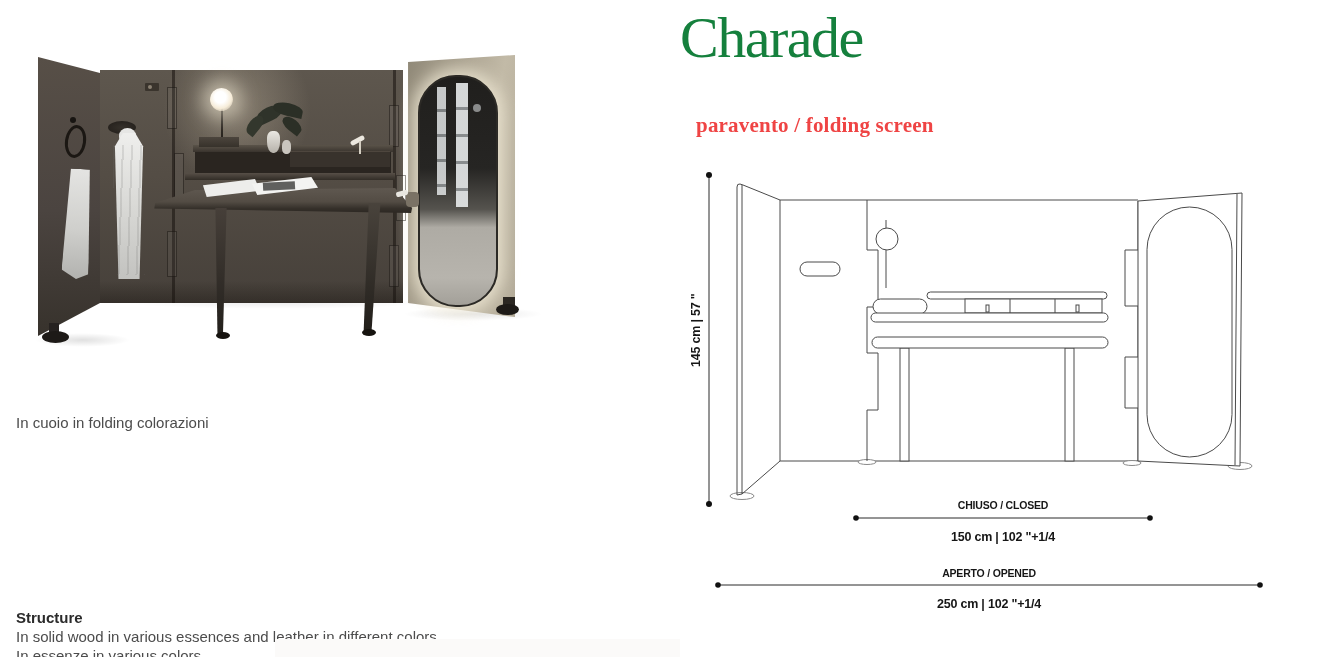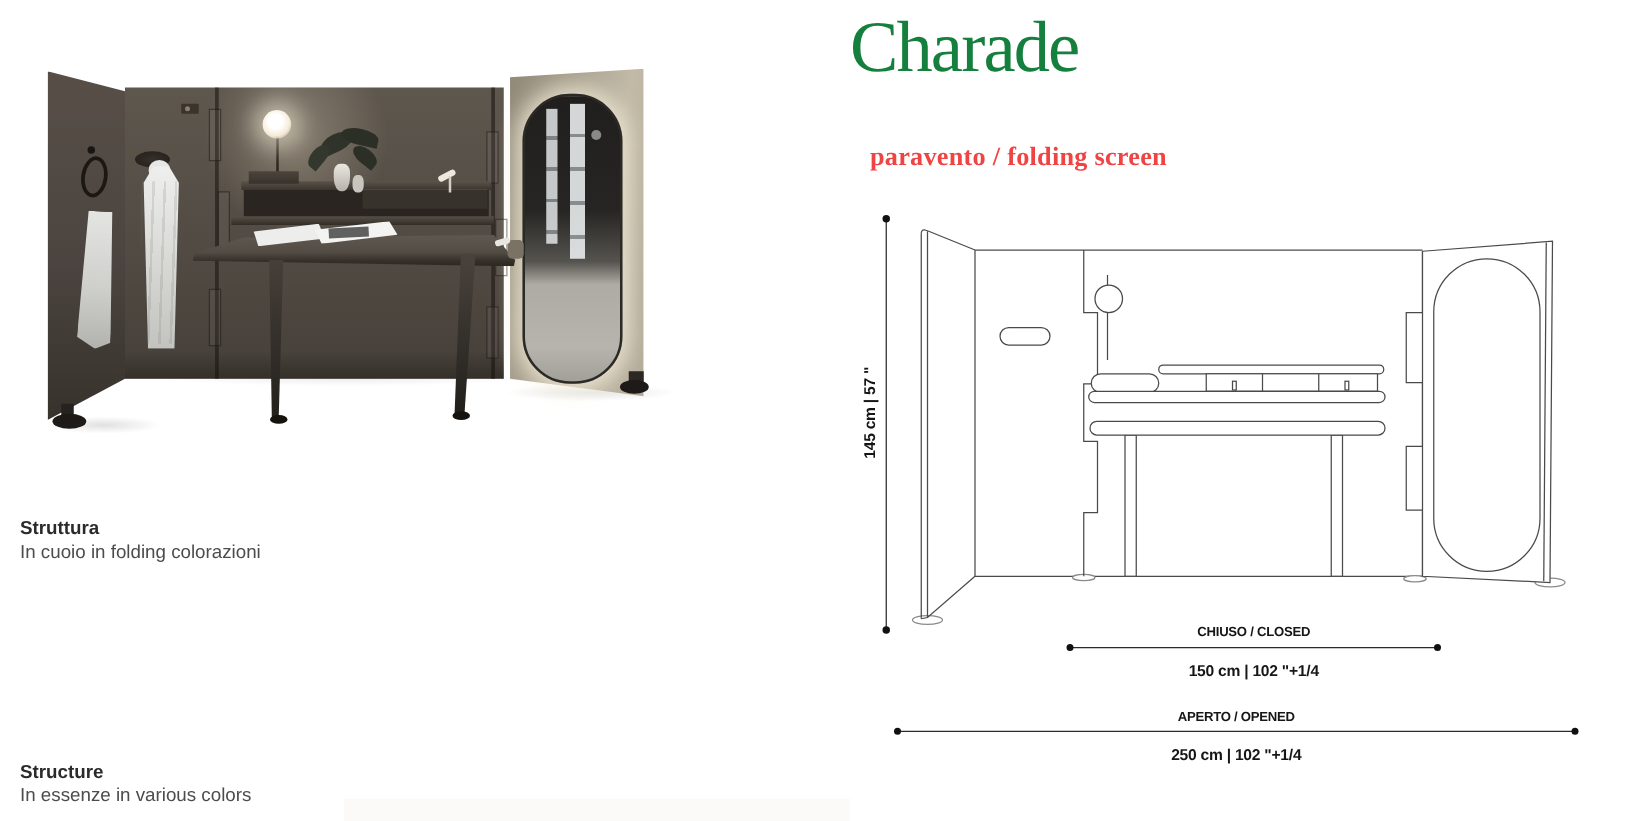--- a/index.html
+++ b/index.html
@@ -134,26 +134,26 @@
          clip-path:polygon(15% 0,85% 0,62% 100%,28% 100%);
          background:linear-gradient(180deg,#463f39 0%,#23201c 100%);"></div>
     <div style="left:322px;top:158px;width:26px;height:132px;
          clip-path:polygon(45% 0,90% 0,55% 100%,25% 100%);
          background:linear-gradient(180deg,#49433c 0%,#211e1a 100%);"></div>
     <div style="left:181px;top:287px;width:14px;height:7px;background:#16130f;border-radius:50%;"></div>
     <div style="left:327px;top:284px;width:14px;height:7px;background:#16130f;border-radius:50%;"></div>
   </div>
 
   <div class="spec spec-it">
-    <div class="lbl">Struttura</div>
     <div>In cuoio in folding colorazioni</div>
   </div>
 
   <div class="spec spec-en">
     <div class="lbl">Structure</div>
+    <div>In solid wood in various essences and leather in different colors</div>
     <div>In essenze in various colors</div>
   </div>
 
   <div class="title">Charade</div>
   <div class="subtitle">paravento / folding screen</div>
 
   <svg class="drawing" width="640" height="470" viewBox="0 0 640 470">
 
     <g>
       <line class="dimln" x1="29" y1="15" x2="29" y2="344"></line>

